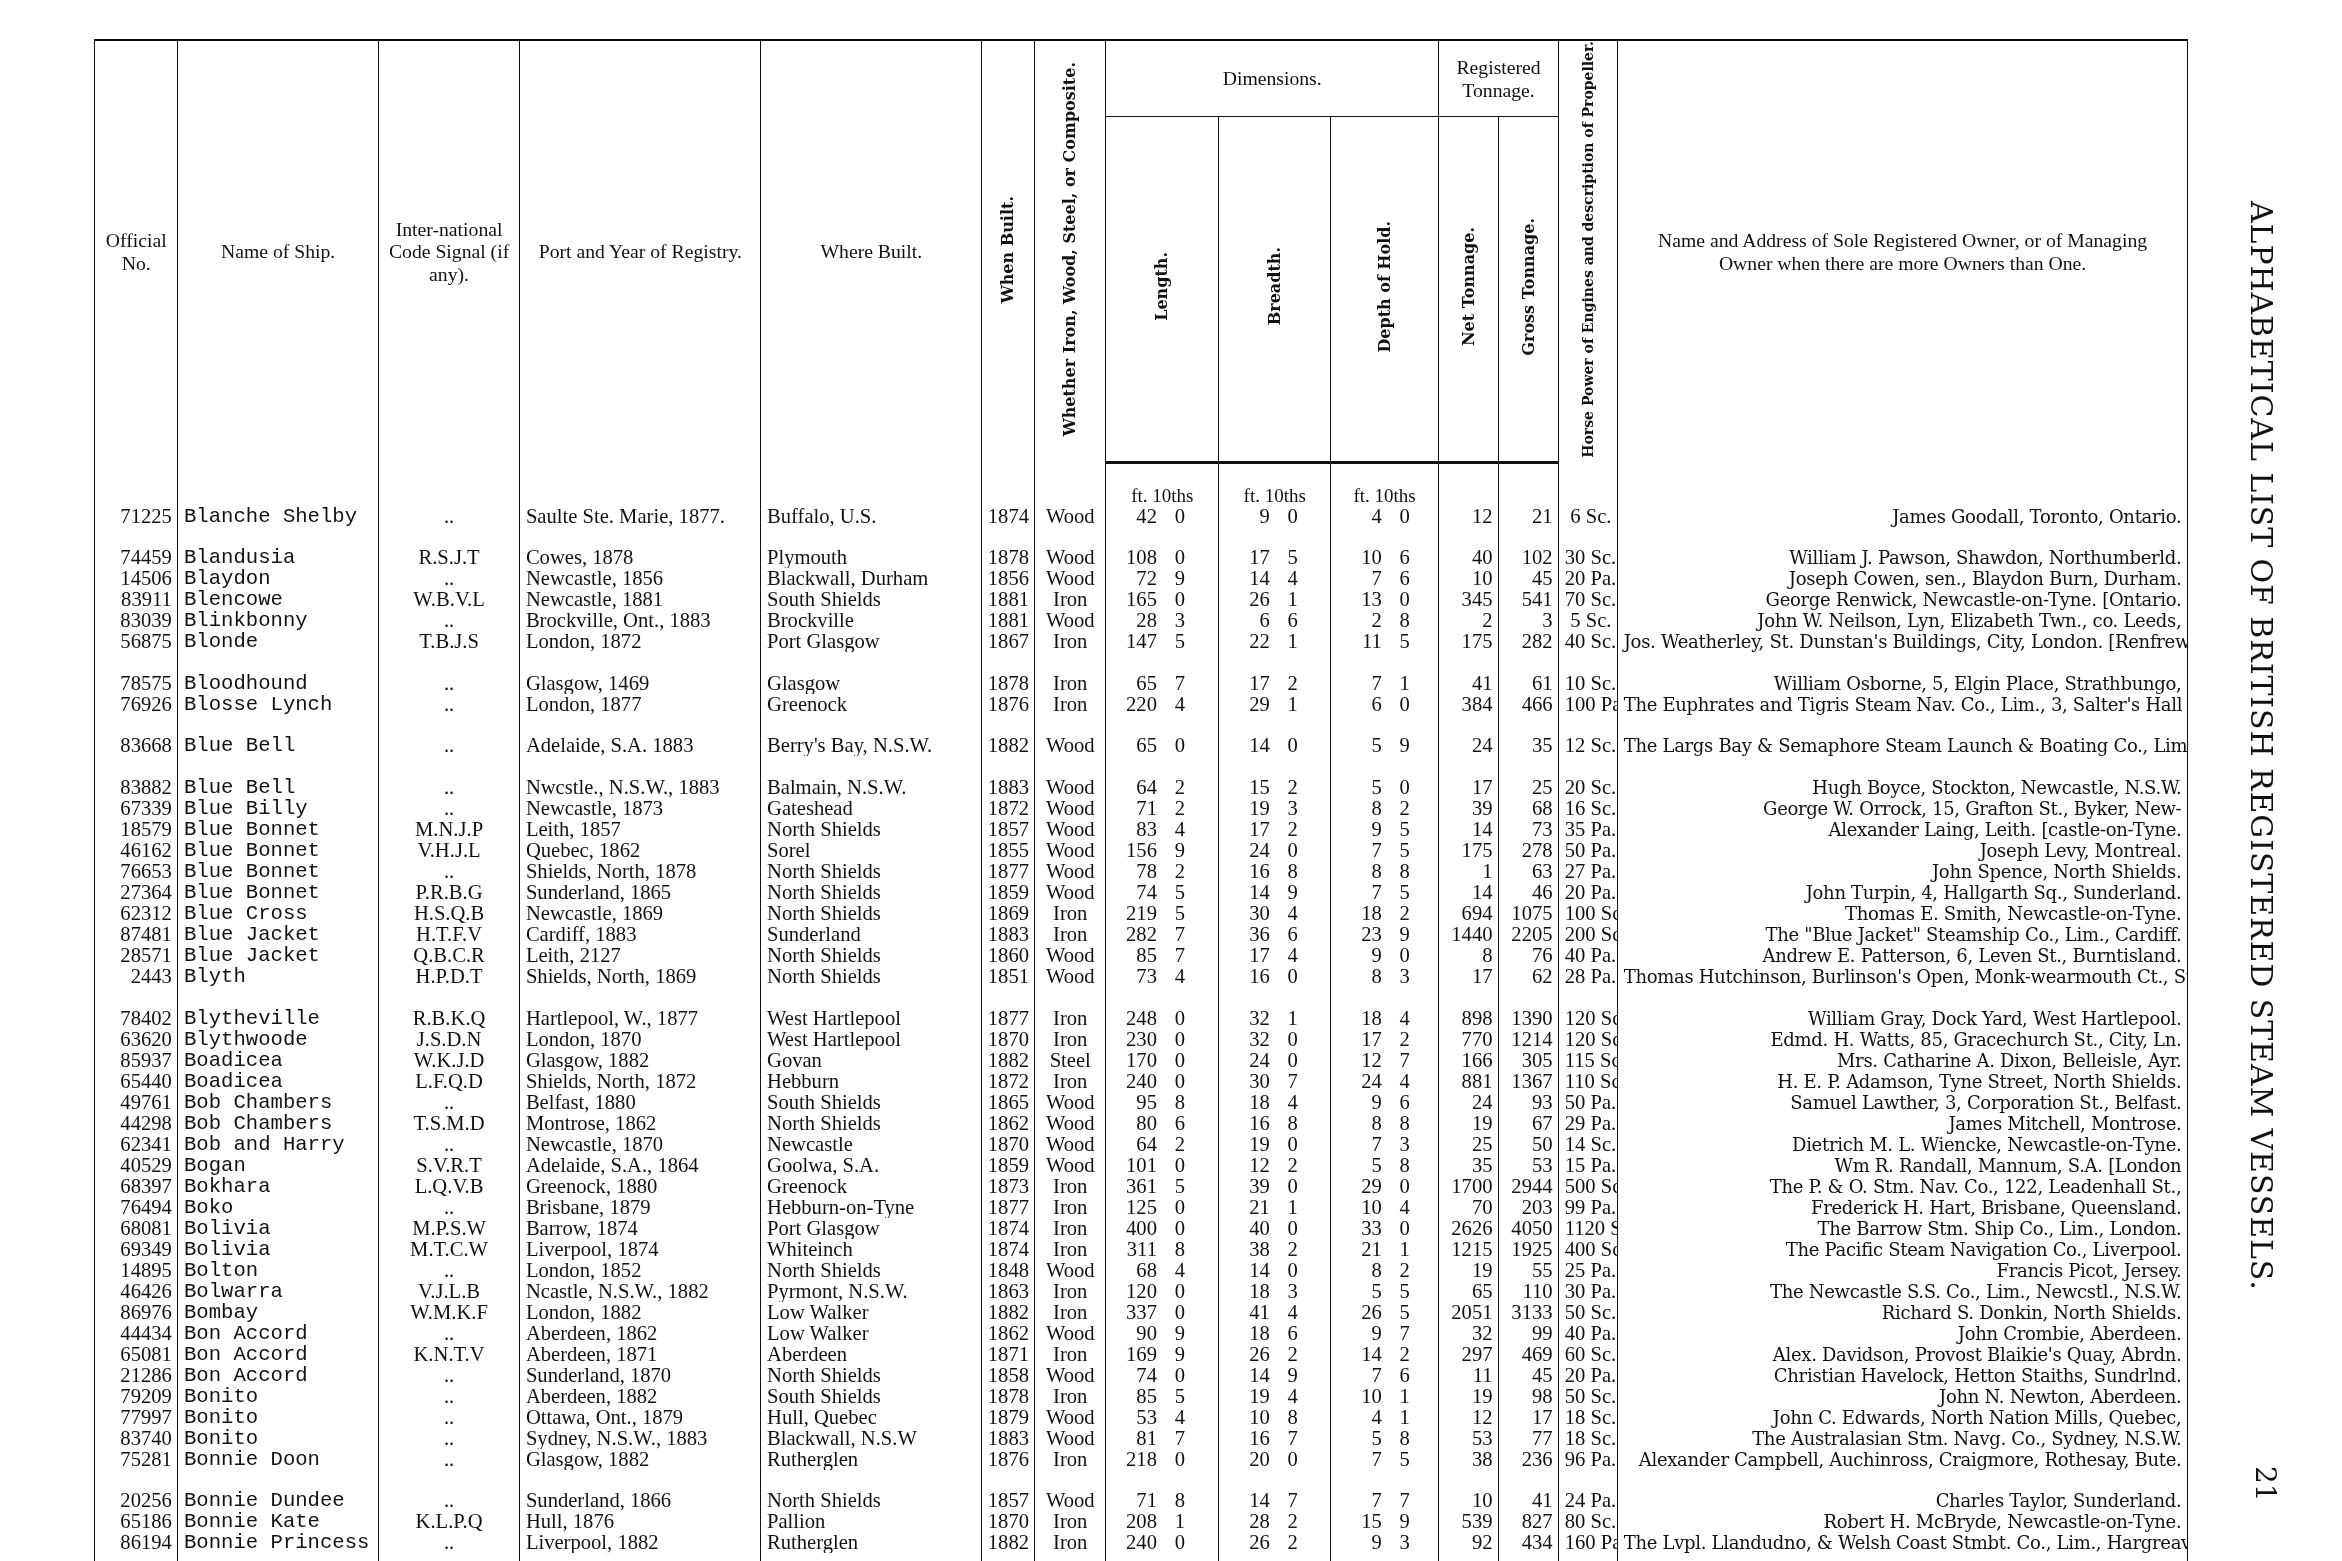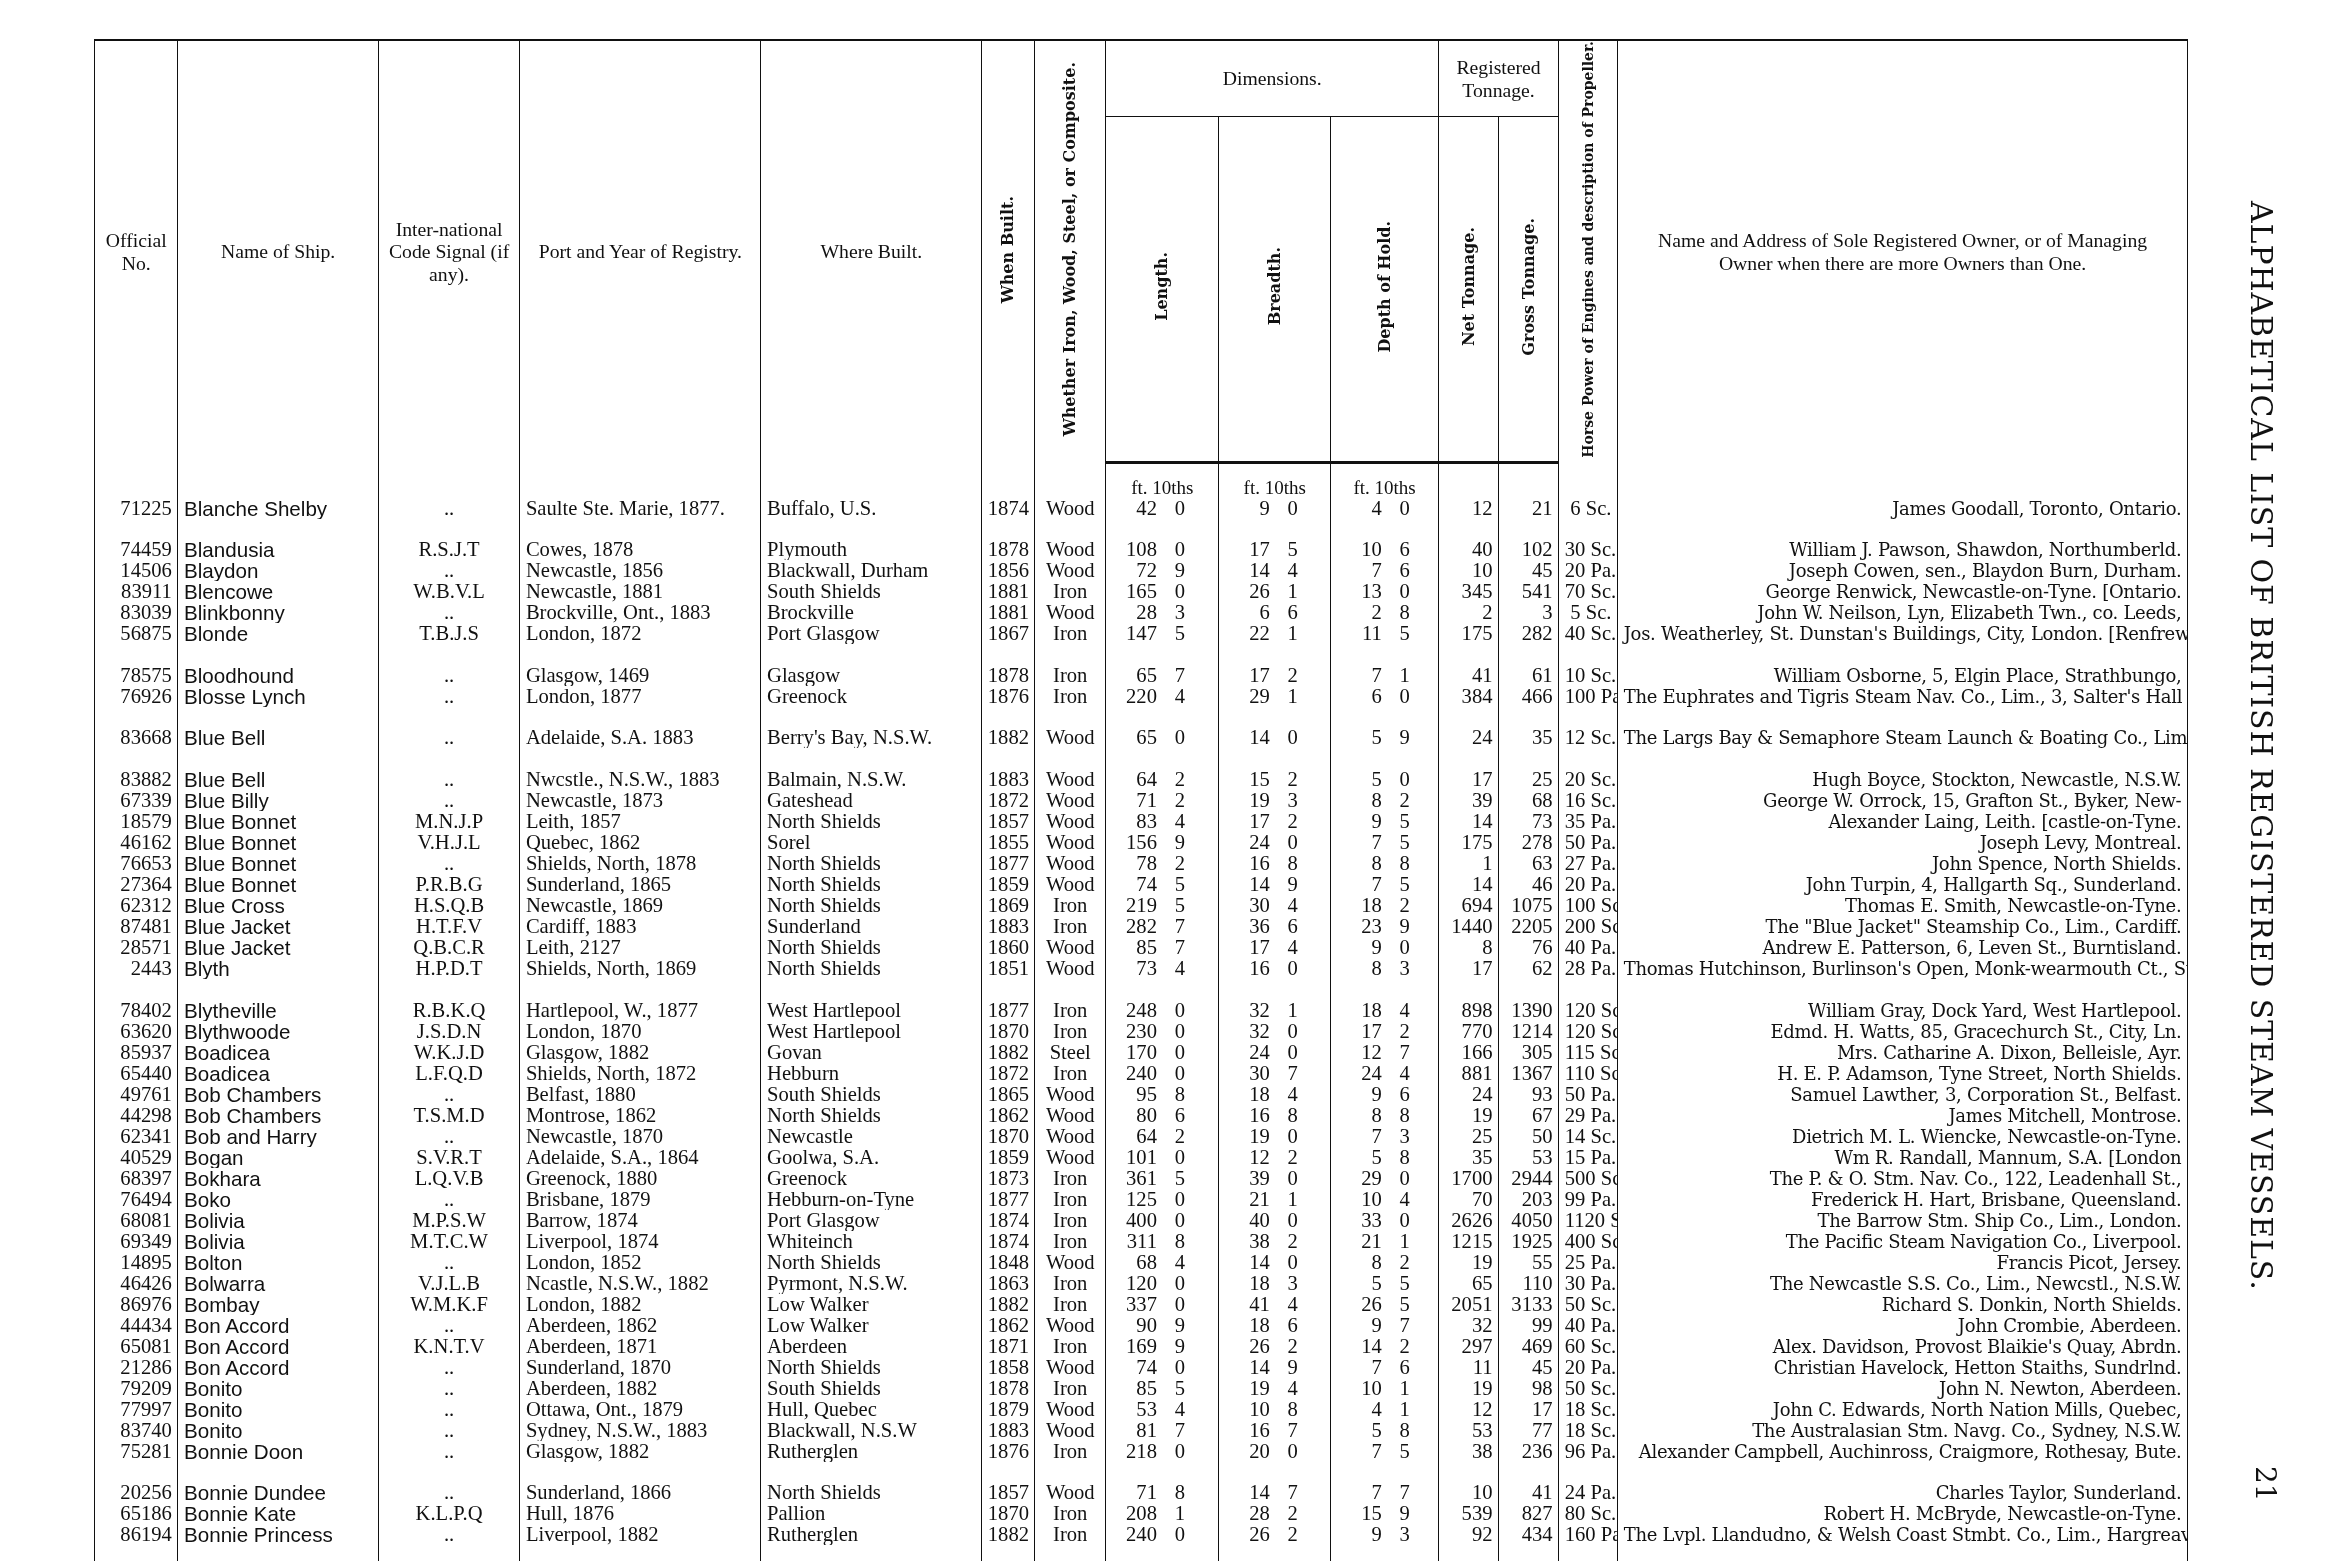--- a/index.html
+++ b/index.html
@@ -13,24 +13,24 @@
   table.reg thead tr.h1 th { border-top:2.8px solid #111; }
   table.reg thead tr.h2 th { border-bottom:3.7px solid #111; }
   table.reg thead th.first { border-left:1.9px solid #111;text-align:center; }
   table.reg thead th.last { border-right:1.9px solid #111;text-align:center; }
   .vert { writing-mode:vertical-rl; transform:rotate(180deg); display:inline-block;
           font-family:"DejaVu Serif",serif; font-weight:bold; font-size:16px; line-height:18px; text-align:left; white-space:pre-line; }
   .grp-under { border-bottom:1.9px solid #111 !important; }
   tbody td { border-left:1.9px solid #111; font-size:20.6px; line-height:21px; white-space:nowrap; overflow:hidden; }
   tbody td.last { border-right:1.9px solid #111; }
   tbody tr.gap td { height:20.6px; }
-  tbody tr.unit td { font-size:19px; padding-top:13px; }
+  tbody tr.unit td { font-size:19px; padding-top:21px; }
   td.num { text-align:right; }
   td.ctr { text-align:center; }
-  td.name { font-family:Liberation Sans, sans-serif; }
+  td.name { font-family:Liberation Mono, monospace; }
   td.owner { font-family:"DejaVu Serif",serif; font-size:18px; letter-spacing:-0.3px;text-align:right; }
   .ft { display:inline-block; width:45px; text-align:right; }
   .tn { display:inline-block; width:28px; text-align:right; }
   #side-title { position:absolute; left:2244px; top:201px; writing-mode:vertical-rl;
           font-family:"DejaVu Serif",serif; font-size:30px; letter-spacing:0.9px; color:#111; white-space:nowrap; }
   #page-number { position:absolute; left:2249px; top:1466px; writing-mode:vertical-rl;
           font-family:"DejaVu Serif",serif; font-size:28px; color:#111; }
 </style>
 </head>
 <body>

